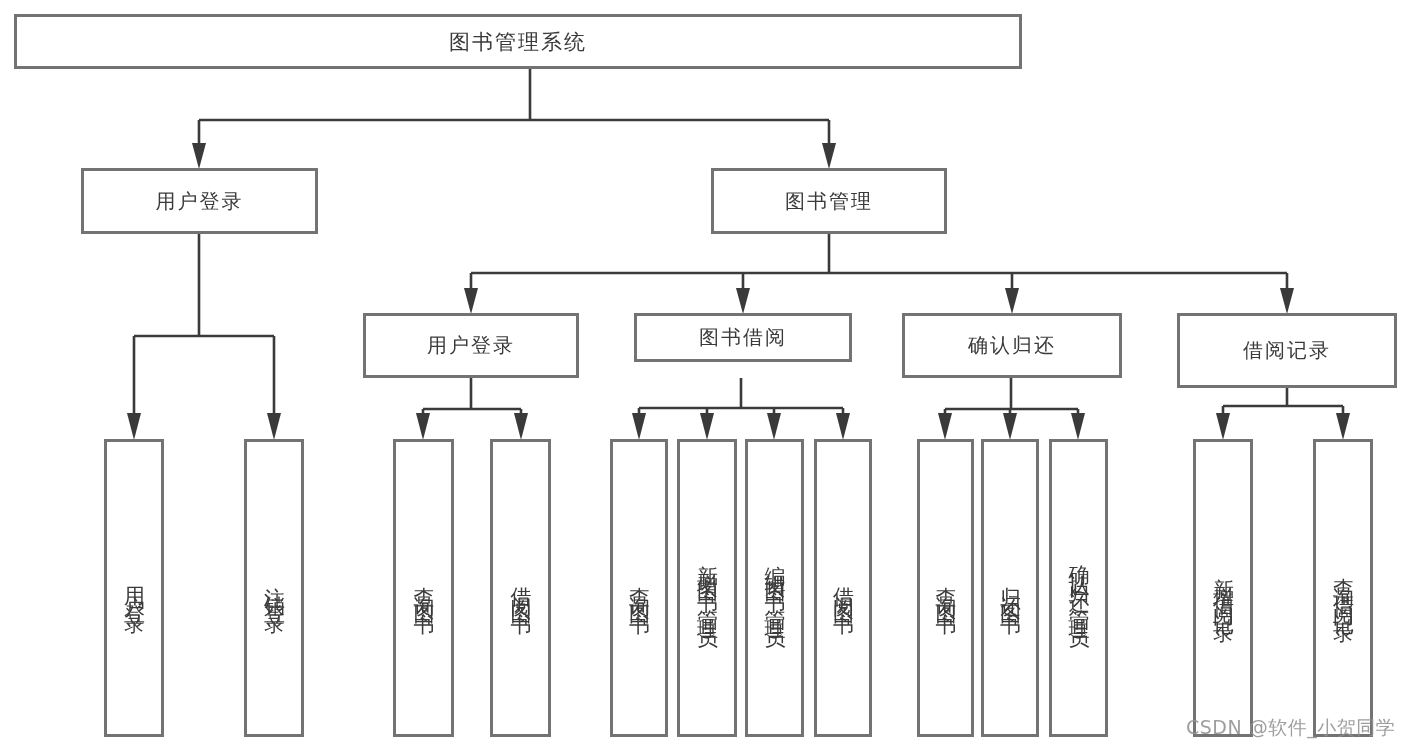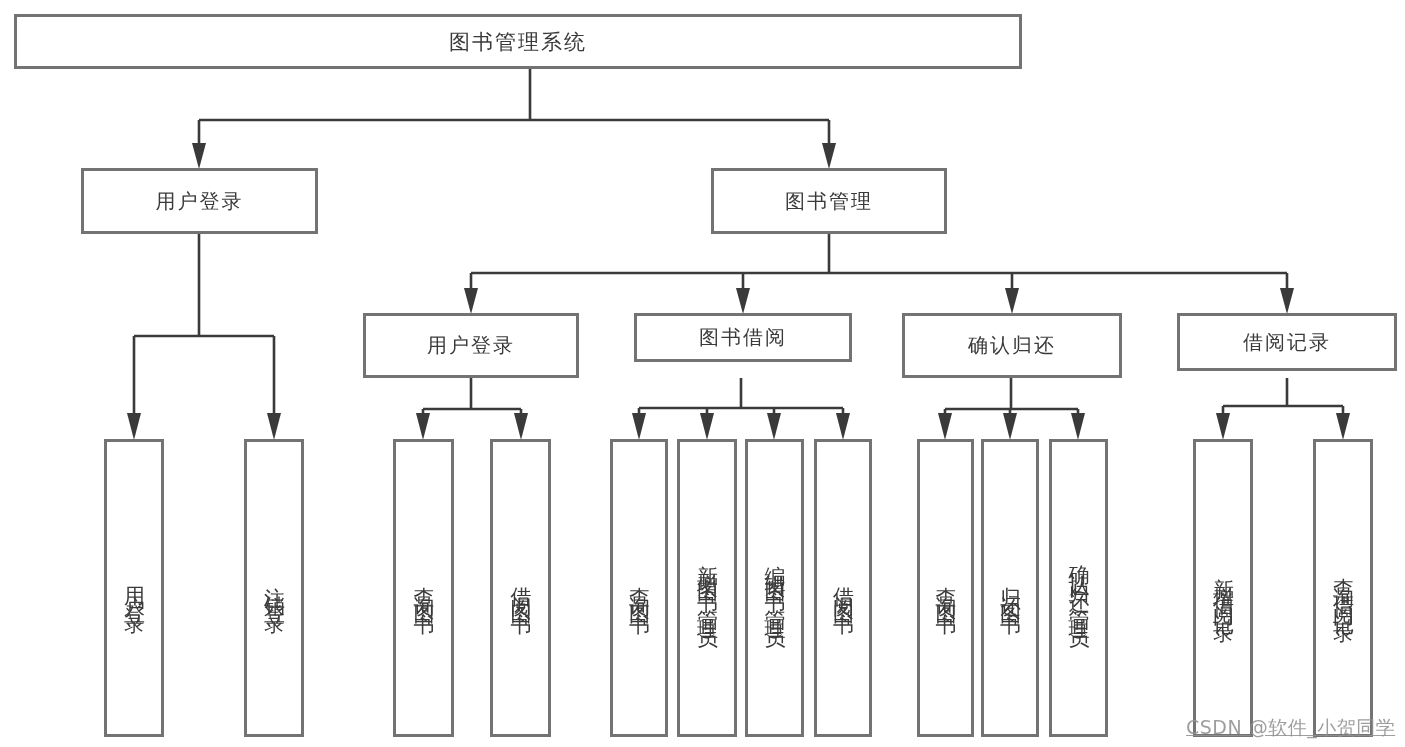--- a/index.html
+++ b/index.html
@@ -28,21 +28,20 @@
     letter-spacing:9px;
     line-height:1.1;
   }
   .watermark{
     position:absolute;
     left:1186px;top:715px;
     font-size:19px;
     color:rgba(145,145,145,0.88);
     white-space:nowrap;
     letter-spacing:0.5px;
-    text-decoration:underline;
   }
 </style>
 </head>
 <body>
 
 <div id="stage">
 
   <svg class="connector-layer" viewBox="0 0 1405 747" xmlns="http://www.w3.org/2000/svg">
     <g stroke="#3a3a3a" stroke-width="2.6" fill="none">
 
@@ -91,21 +90,21 @@
   </svg>
 
   <div class="node h-node root-node" style="left:14px;top:14px;width:1008px;height:55px">图书管理系统</div>
 
   <div class="node h-node" style="left:81px;top:168px;width:237px;height:66px">用户登录</div>
   <div class="node h-node" style="left:711px;top:168px;width:236px;height:66px">图书管理</div>
 
   <div class="node h-node" style="left:363px;top:313px;width:216px;height:65px">用户登录</div>
   <div class="node h-node" style="left:634px;top:313px;width:218px;height:49px">图书借阅</div>
   <div class="node h-node" style="left:902px;top:313px;width:220px;height:65px">确认归还</div>
-  <div class="node h-node" style="left:1177px;top:313px;width:220px;height:58px">借阅记录</div>
+  <div class="node h-node" style="left:1177px;top:313px;width:220px;height:75px">借阅记录</div>
 
   <div class="node leaf" style="left:104px;top:439px;width:60px;height:298px">用户登录</div>
   <div class="node leaf" style="left:244px;top:439px;width:60px;height:298px">注销登录</div>
 
   <div class="node leaf" style="left:393px;top:439px;width:61px;height:298px">查询图书</div>
   <div class="node leaf" style="left:490px;top:439px;width:61px;height:298px">借阅图书</div>
 
   <div class="node leaf" style="left:610px;top:439px;width:58px;height:298px">查询图书</div>
   <div class="node leaf" style="left:677px;top:439px;width:60px;height:298px">新增图书（管理员）</div>
   <div class="node leaf" style="left:745px;top:439px;width:59px;height:298px">编辑图书（管理员）</div>

